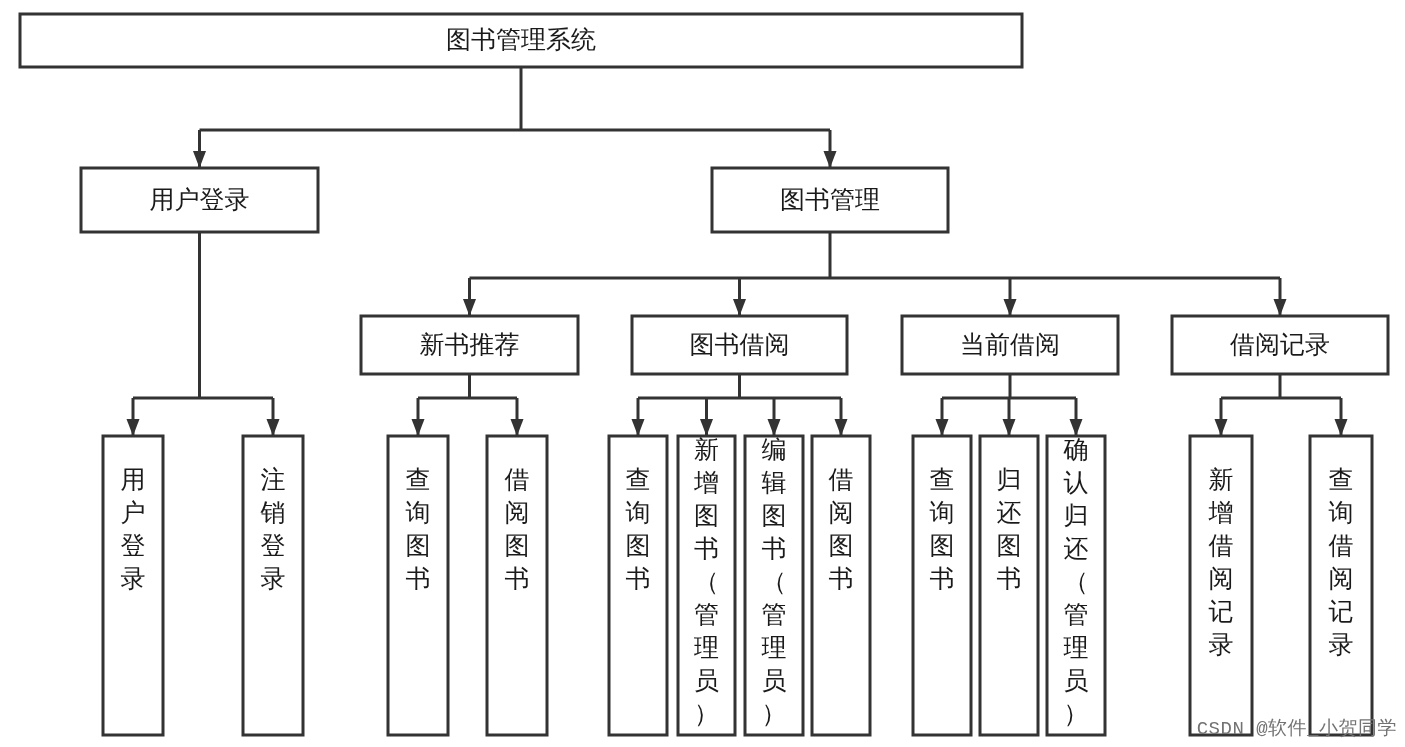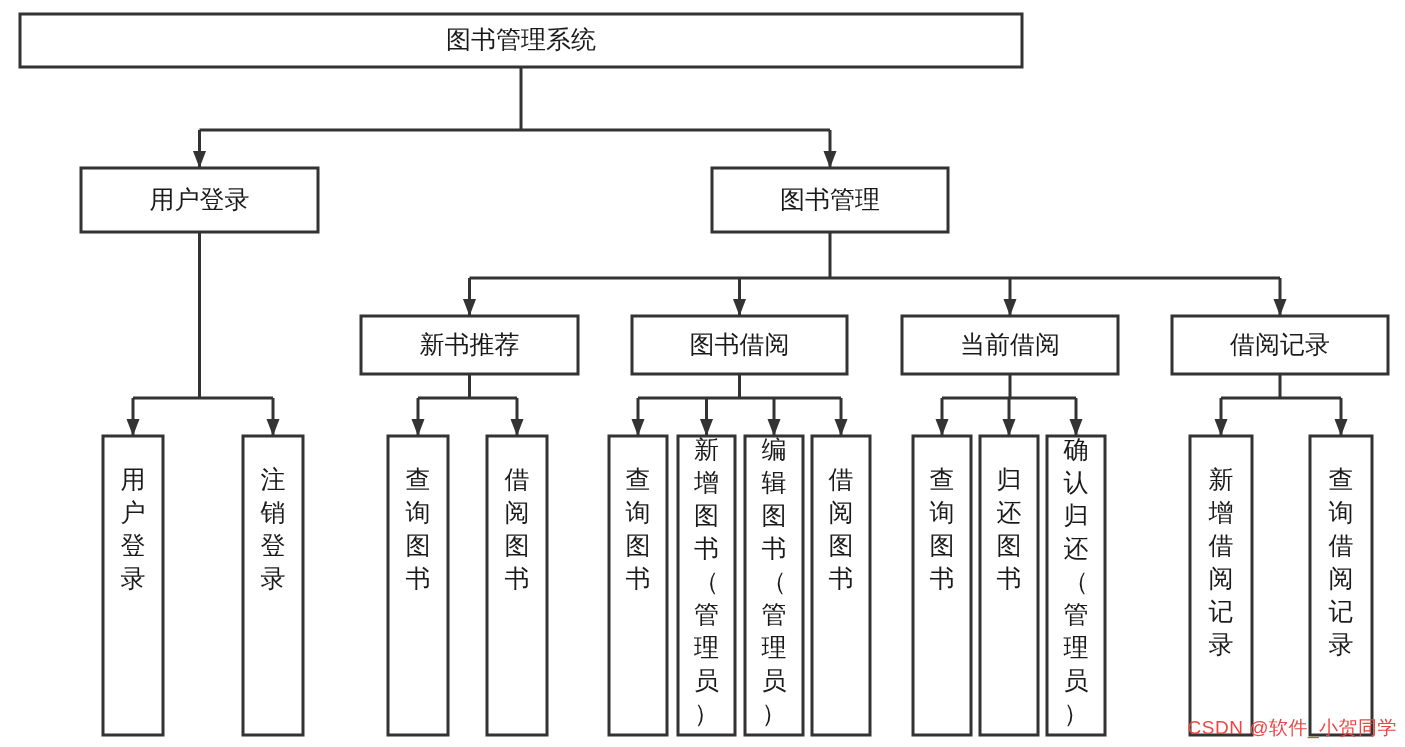--- a/index.html
+++ b/index.html
@@ -51,23 +51,23 @@
   .node-label-vertical {
     font-family: "Liberation Sans", "DejaVu Sans", sans-serif;
     fill: #1a1a1a;
     font-size: 25px;
     text-anchor: middle;
   }
   .watermark-text {
     position: absolute;
     right: 8px;
     bottom: 6px;
-    font-family: Liberation Sans, sans-serif;
+    font-family: Liberation Mono, monospace;
     font-size: 19px;
-    color: #ef4444;
+    color: #737373;
     white-space: nowrap;
     letter-spacing: 0.5px;
   }
 </style>
 </head>
 <body>
 
 <div id="diagram-root">
   <svg id="flowchart" viewBox="0 0 1405 747">
     <g id="connectors-layer">

